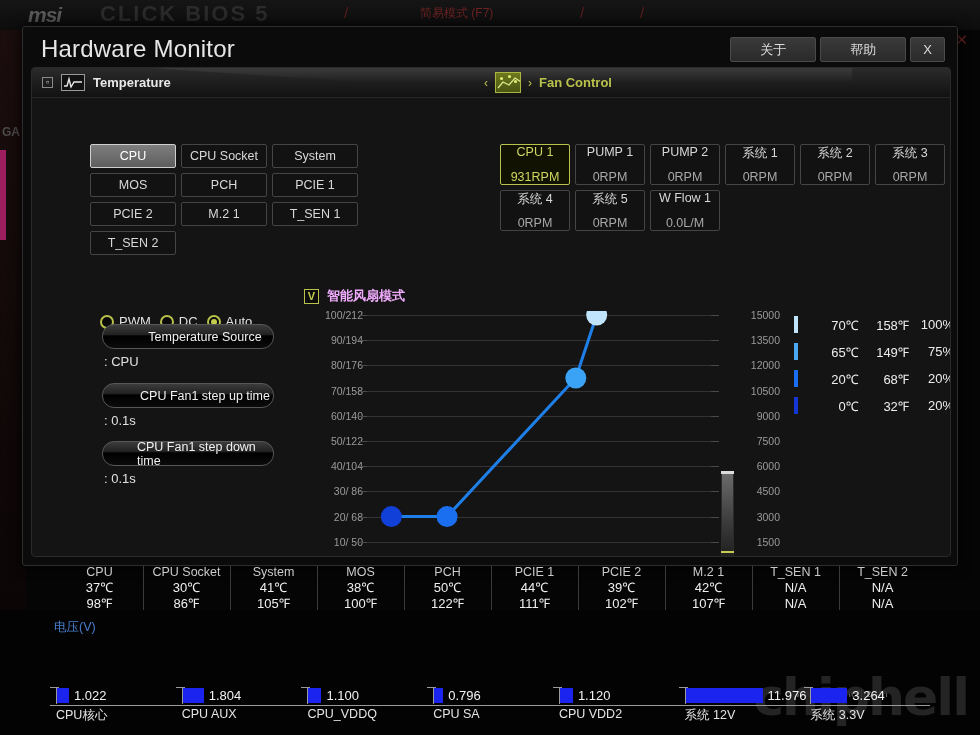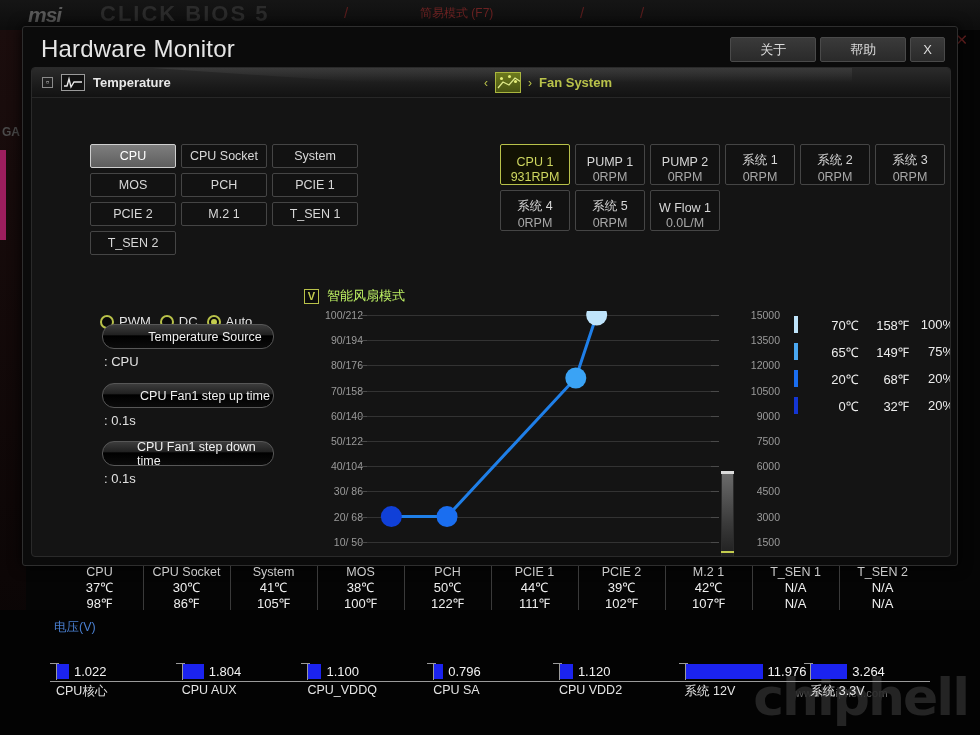--- a/index.html
+++ b/index.html
@@ -146,21 +146,21 @@
     display: flex; align-items: center; justify-content: center; cursor: pointer;
   }
   .tbtn.sel {
     background: linear-gradient(180deg,#7e7e7e,#5e5e5e);
     border-color: #cfcfcf; color: #fff;
   }
   #fan-tabs { left: 468px; top: 76px; width: 450px; }
   .fbtn {
     width: 70px; height: 41px;
     background: #121212; border: 1px solid #454545; border-radius: 2px;
-    display: flex; flex-direction: column; align-items: center; justify-content: flex-end;
+    display: flex; flex-direction: column; align-items: center; justify-content: space-between;
     cursor: pointer; gap: 1px;
   }
   .fbtn .n { font-size: 12.5px; color: #d8d8d8; }
   .fbtn .v { font-size: 12.5px; color: #a8a8a8; }
   .fbtn.sel { border-color: #b9c24a; background: #121203; }
   .fbtn.sel .n, .fbtn.sel .v { color: #cdd660; }
 
   
   .radios {
     position: absolute; left: 68px; top: 246px;
@@ -185,21 +185,21 @@
   }
   .fb-val { margin-top: 5px; font-size: 13px; color: #e0e0e0; padding-left: 2px; }
 
   
   .chk-row { position: absolute; left: 272px; top: 219px; display: flex; align-items: center; gap: 8px; cursor:pointer; }
   .chk {
     width: 15px; height: 15px; border: 1px solid #b9c24a; background: #0c0c0c;
     color: #c3cc4e; font-size: 11px; font-weight: bold;
     display: flex; align-items: center; justify-content: center;
   }
-  .chk-row span.lbl { font-size: 13px; color: #bef264; }
+  .chk-row span.lbl { font-size: 13px; color: #f0abfc; font-weight: bold; }
 
   #chart-area {
     position: absolute; left: 265px; top: 243px; width: 490px; height: 252px;
   }
   .ylab-l, .ylab-r {
     position: absolute; font-size: 10.5px; color: #9a9a9a;
     transform: translateY(-50%); white-space: pre;
   }
   .ylab-l { left: 0; width: 66px; text-align: right; }
   .ylab-r { left: 423px; width: 60px; text-align: right; }
@@ -239,21 +239,21 @@
   .ts-n { font-size: 12.5px; color: #c9c9c9; line-height: 16px; }
   .ts-c { font-size: 13px; color: #efefef; line-height: 16px; }
   .ts-f { font-size: 13px; color: #efefef; line-height: 16px; }
 
   
   .volt-title { position: absolute; left: 54px; top: 619px; font-size: 12.5px; color: #4a7fd0; }
   #volt-strip {
     position: absolute; left: 50px; top: 660px; width: 880px; height: 40px;
     display: flex;
   }
-  .v-cell { flex: 1; position: relative; height: 40px; }
+  .v-cell { flex: 1; position: relative; height: 40px; margin-top: 24px; }
   .v-gauge {
     position: absolute; left: 6px; top: 3px; height: 17px; width: 100px;
     display: flex; align-items: center;
   }
   .v-tick { width: 1px; height: 17px; background: #9a9a9a; }
   .v-tcap { position:absolute; left:0; top:3px; width:9px; height:1px; background:#9a9a9a; }
   .v-fill { height: 15px; background: #1b23ef; margin-left: 0px; }
   .v-val {
     position: absolute; top: 3px; height: 17px; font-size: 13px; color: #f2f2f2;
     display: flex; align-items: center;
@@ -316,21 +316,21 @@
         <span class="arrow-s">‹</span>
         <div class="ico-fanctl">
           <div class="dot" style="left:4px;top:4px"></div>
           <div class="dot" style="left:12px;top:2px"></div>
           <div class="dot" style="left:18px;top:7px"></div>
           <svg width="26" height="21" viewBox="0 0 26 21" style="position:absolute;left:0;top:0">
             <polyline points="2,15 7,9 13,12 19,5 25,9" fill="none" stroke="#dfe98a" stroke-width="1.3"></polyline>
           </svg>
         </div>
         <span class="arrow-s">›</span>
-        <span class="fc-label">Fan System</span>
+        <span class="fc-label">Fan Control</span>
       </div>
     </div>
 
     <div class="tabgrid" id="temp-tabs">
       <div class="tbtn sel">CPU</div>
       <div class="tbtn">CPU Socket</div>
       <div class="tbtn">System</div>
       <div class="tbtn">MOS</div>
       <div class="tbtn">PCH</div>
       <div class="tbtn">PCIE 1</div>

